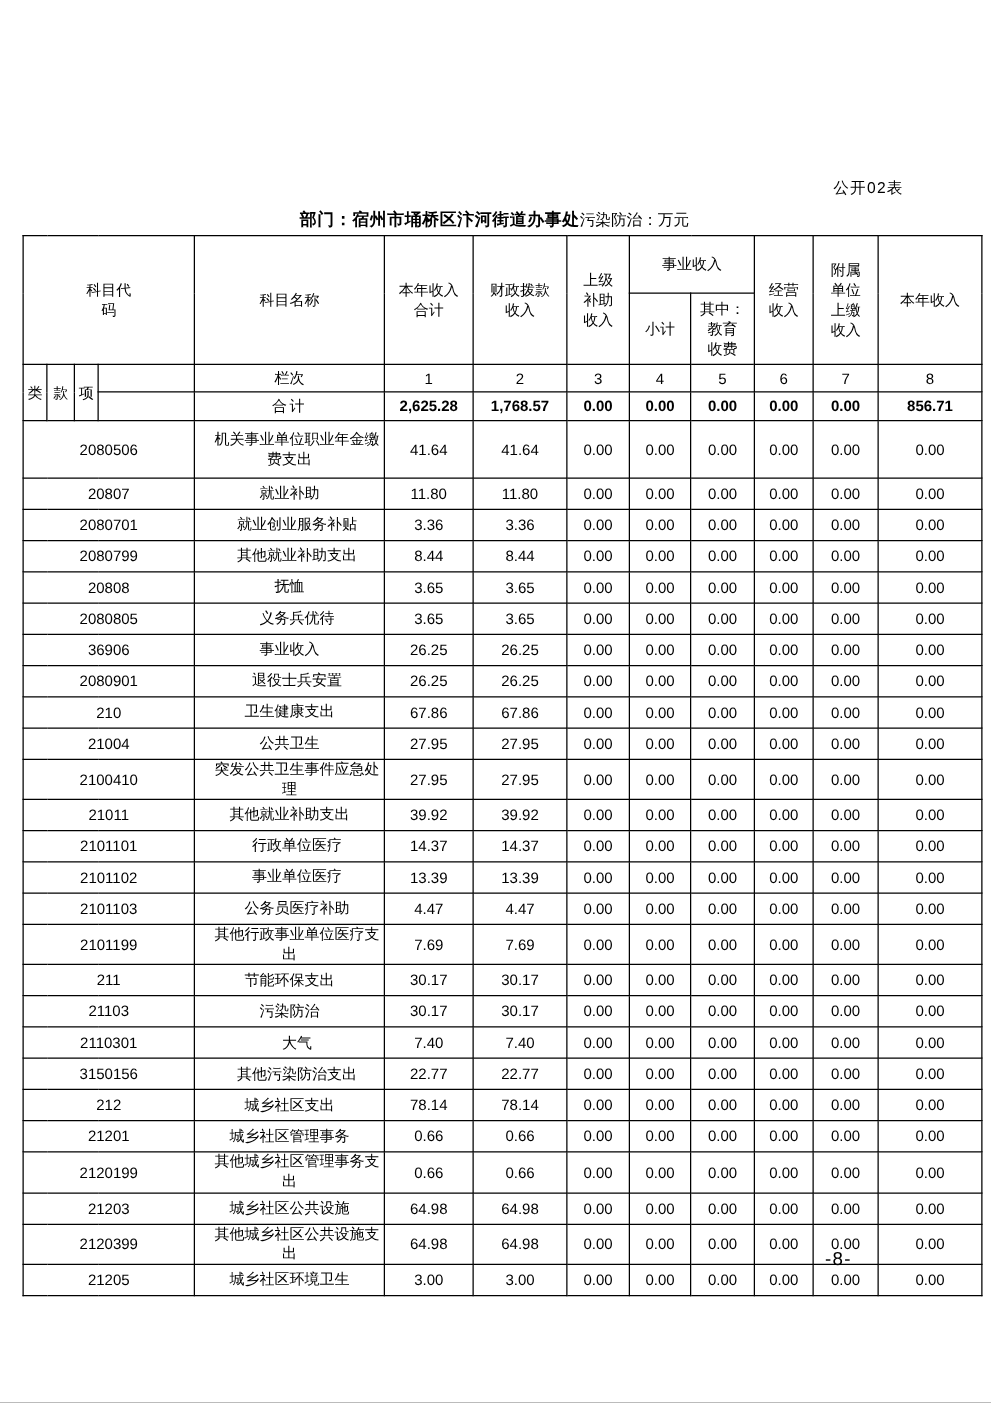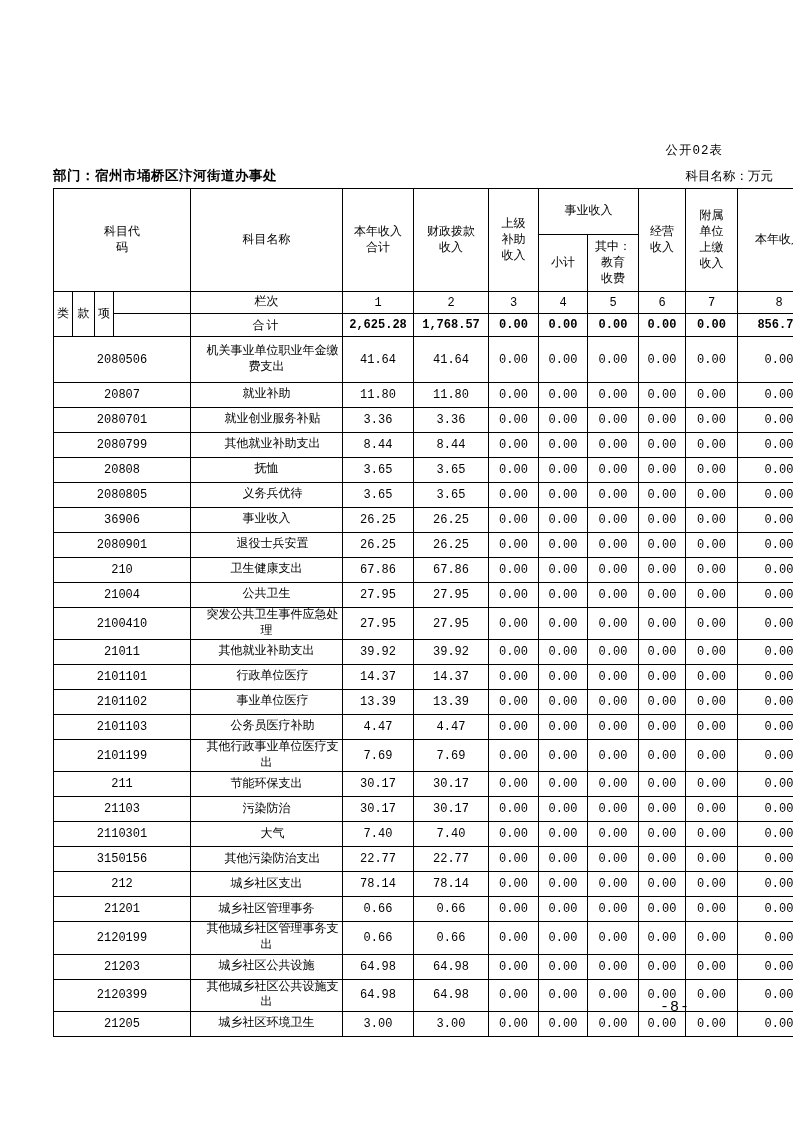--- a/index.html
+++ b/index.html
@@ -3,35 +3,34 @@
 <meta charset="utf-8">
 <style>
   * { margin: 0; padding: 0; box-sizing: border-box; }
   html, body { background: #888; }
   .page {
     position: relative;
     width: 793px;
     height: 1122px;
     margin: 0 auto;
     background: #ffffff;
-    font-family: Liberation Mono, monospace;
+    font-family: Liberation Sans, sans-serif;
     color: #000;
     overflow: hidden;
-    padding-left: 35px;
   }
   .top-area { padding: 142px 18px 0 18px; }
   .form-label {
     text-align: right;
     font-size: 12.5px;
     padding-right: 52px;
     letter-spacing: 1px;
   }
   .dept-row {
     display: flex;
-    justify-content: space-between;
+    justify-content: center;
     align-items: flex-end;
     margin-top: 8px;
     margin-bottom: 3px;
   }
   .dept { font-size: 13.5px; font-weight: bold; letter-spacing: 0.5px; }
   .unit { font-size: 12.5px; padding-right: 2px; }
 
   table.budget {
     border-collapse: collapse;
     table-layout: fixed;
@@ -78,21 +77,21 @@
   }
 </style>
 </head>
 <body>
 
 <div class="page">
   <div class="top-area">
     <div class="form-label">公开02表</div>
     <div class="dept-row">
       <span class="dept">部门：宿州市埇桥区汴河街道办事处</span>
-      <span class="unit">科目名称：万元</span>
+      <span class="unit">污染防治：万元</span>
     </div>
 
     <table class="budget">
       <colgroup>
         <col style="width:19px">
           <col style="width:22px">
           <col style="width:19px">
           <col style="width:77px">
         <col style="width:152px">
         <col style="width:71px">

